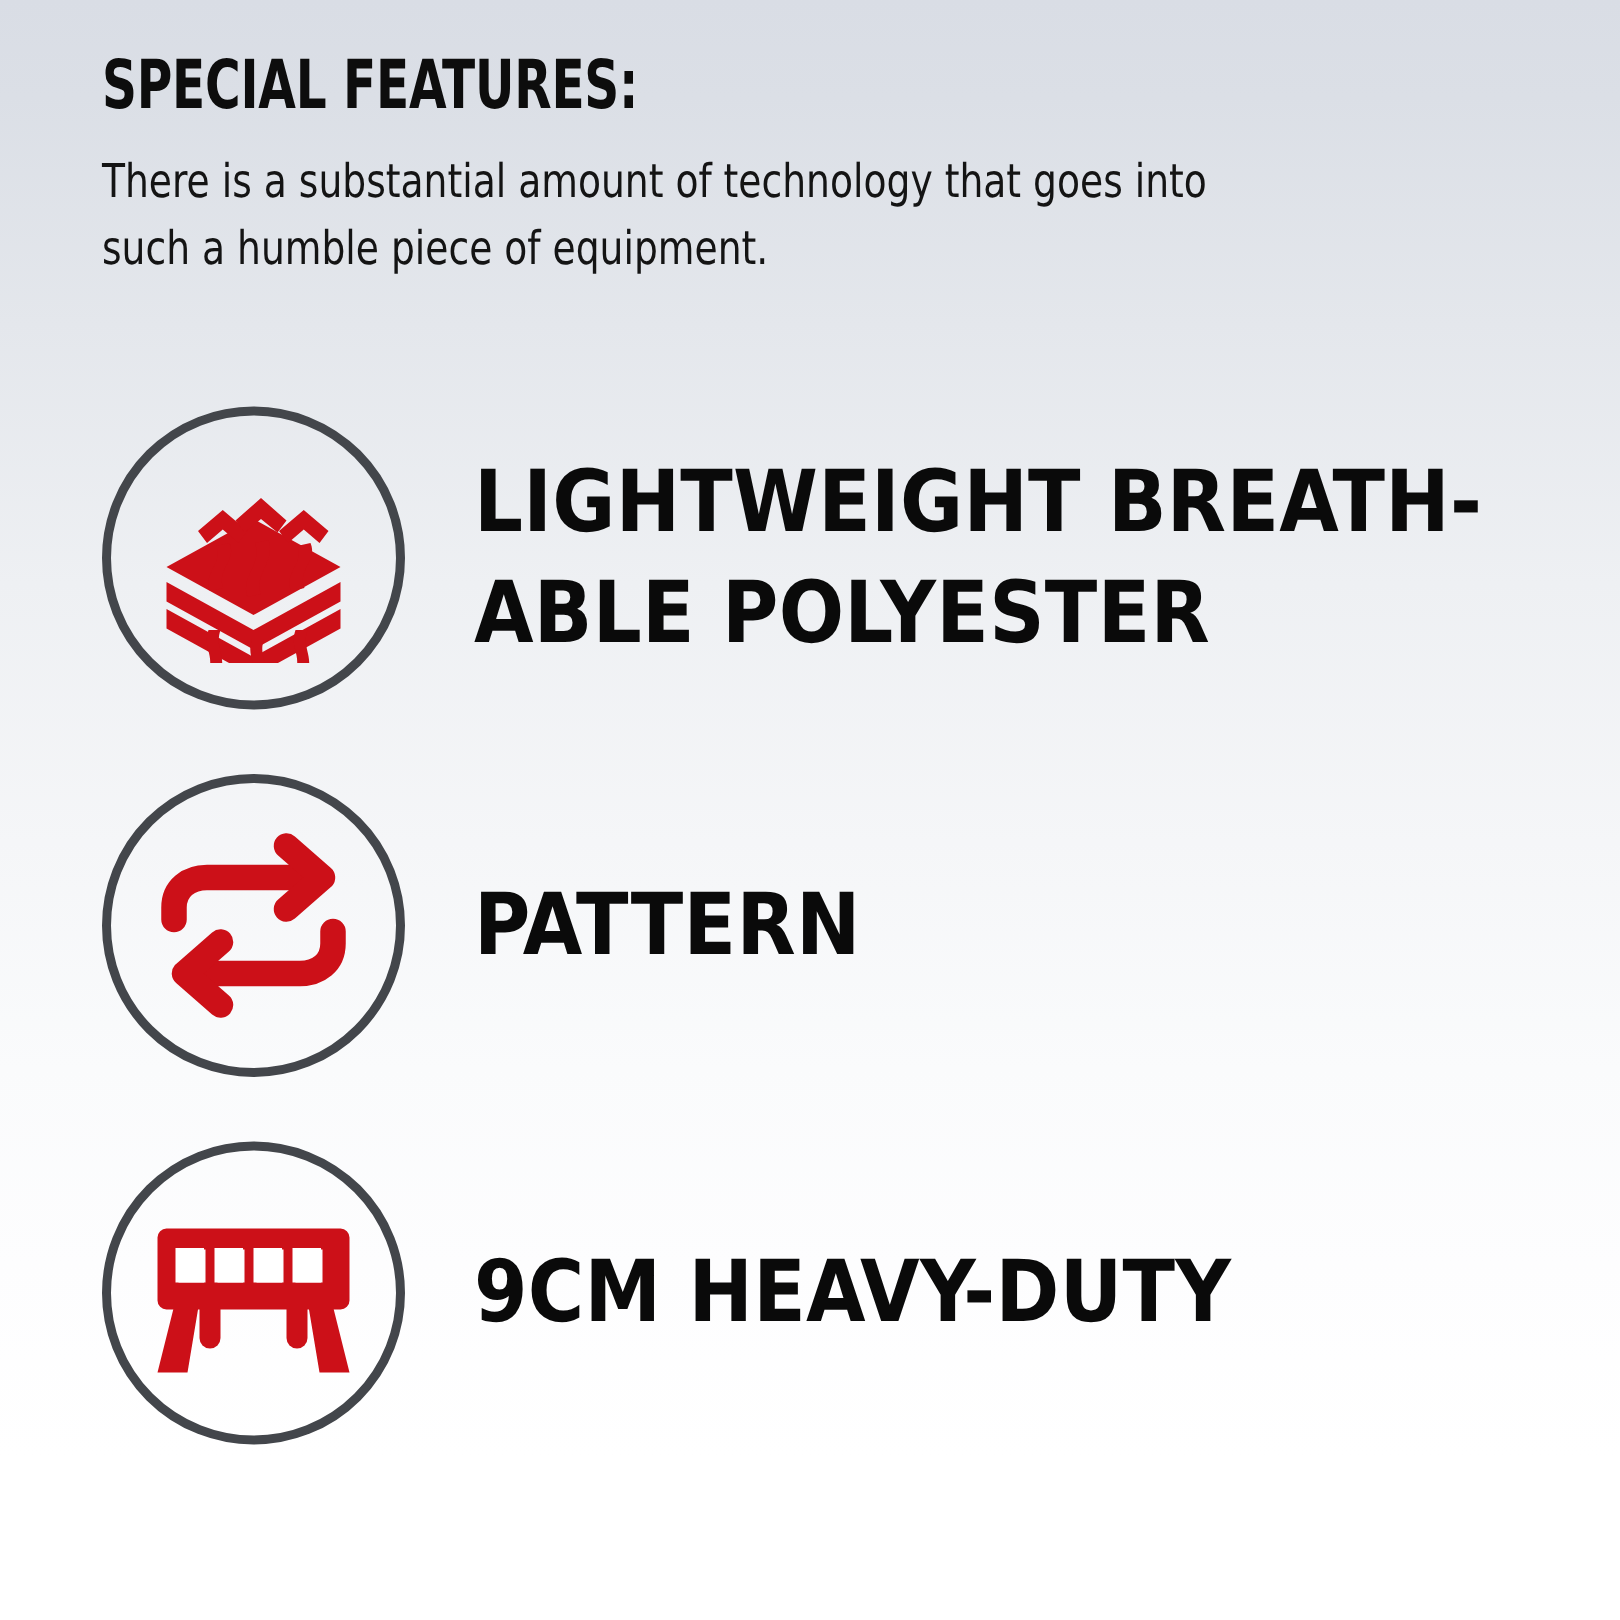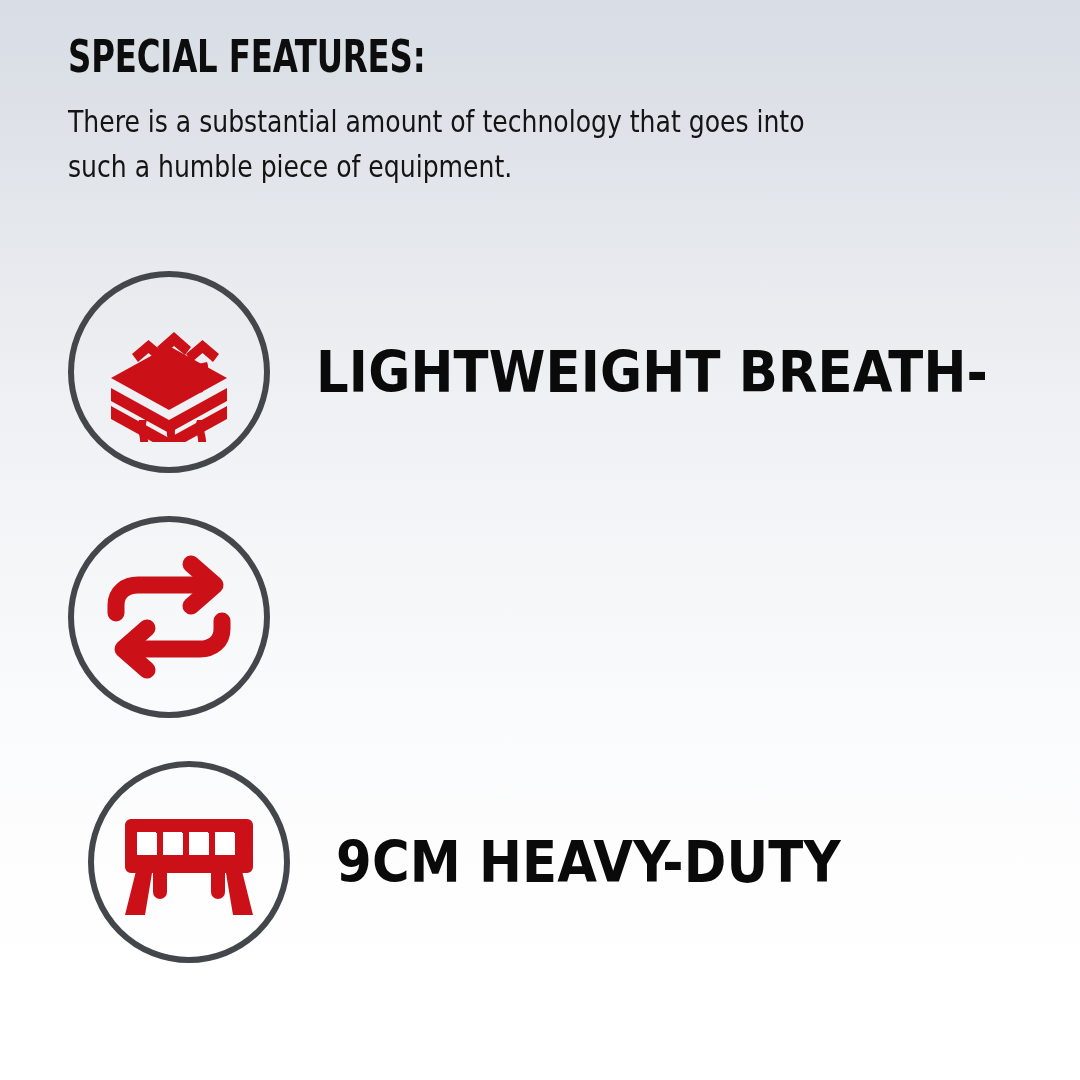--- a/index.html
+++ b/index.html
@@ -79,21 +79,21 @@
   .feature-row {
     position: absolute;
     left: 0;
     width: 1033px;
     height: 210px;
     display: flex;
     align-items: center;
   }
   .feature-row.row-0 { top: 267px; }
   .feature-row.row-1 { top: 512px; }
-  .feature-row.row-2 { top: 757px; margin-left: 20px; }
+  .feature-row.row-2 { top: 757px; }
 
   .icon-circle {
     position: absolute;
     left: 68px;
     top: 4px;
     width: 202px;
     height: 202px;
     border-radius: 50%;
     border: 6px solid #43464b;
     box-sizing: border-box;
@@ -175,39 +175,41 @@
 
               <path d="M40 118 C 36 130, 44 134, 40 146 l 8 2 c 4 -14, -4 -18, 0 -30 Z"></path>
               <path d="M69 124 C 65 136, 73 140, 69 152 l 8 2 c 4 -14, -4 -18, 0 -30 Z"></path>
               <path d="M98 118 C 94 130, 102 134, 98 146 l 8 2 c 4 -14, -4 -18, 0 -30 Z"></path>
             </g>
           </svg>
         </span>
       </div>
       <div class="feature-label">
         <span class="lbl-line">LIGHTWEIGHT BREATH-</span>
+        <span class="lbl-line">ABLE POLYESTER</span>
       </div>
     </div>
 
     <div class="feature-row row-1">
       <div class="icon-circle">
         <span>
           <svg width="132" height="132" viewBox="0 0 132 132" aria-hidden="true">
             <g fill="none" stroke="#cc1018" stroke-width="17" stroke-linecap="round" stroke-linejoin="round">
 
               <path d="M13 62 L13 54 C13 41 23 34 35 34 L107 34"></path>
               <polyline points="88,13 112,34 88,55"></polyline>
 
               <path d="M119 70 L119 78 C119 91 109 98 97 98 L25 98"></path>
               <polyline points="44,119 20,98 44,77"></polyline>
             </g>
           </svg>
         </span>
       </div>
       <div class="feature-label">
+        <span class="lbl-line">PATTERN</span>
       </div>
     </div>
 
     <div class="feature-row row-2">
       <div class="icon-circle">
         <span>
           <svg width="148" height="110" viewBox="0 0 148 110" aria-hidden="true">
             <g fill="#cc1018">
 
               <path d="M22 60 L38 60 L30 108 L10 108 Z"></path>

